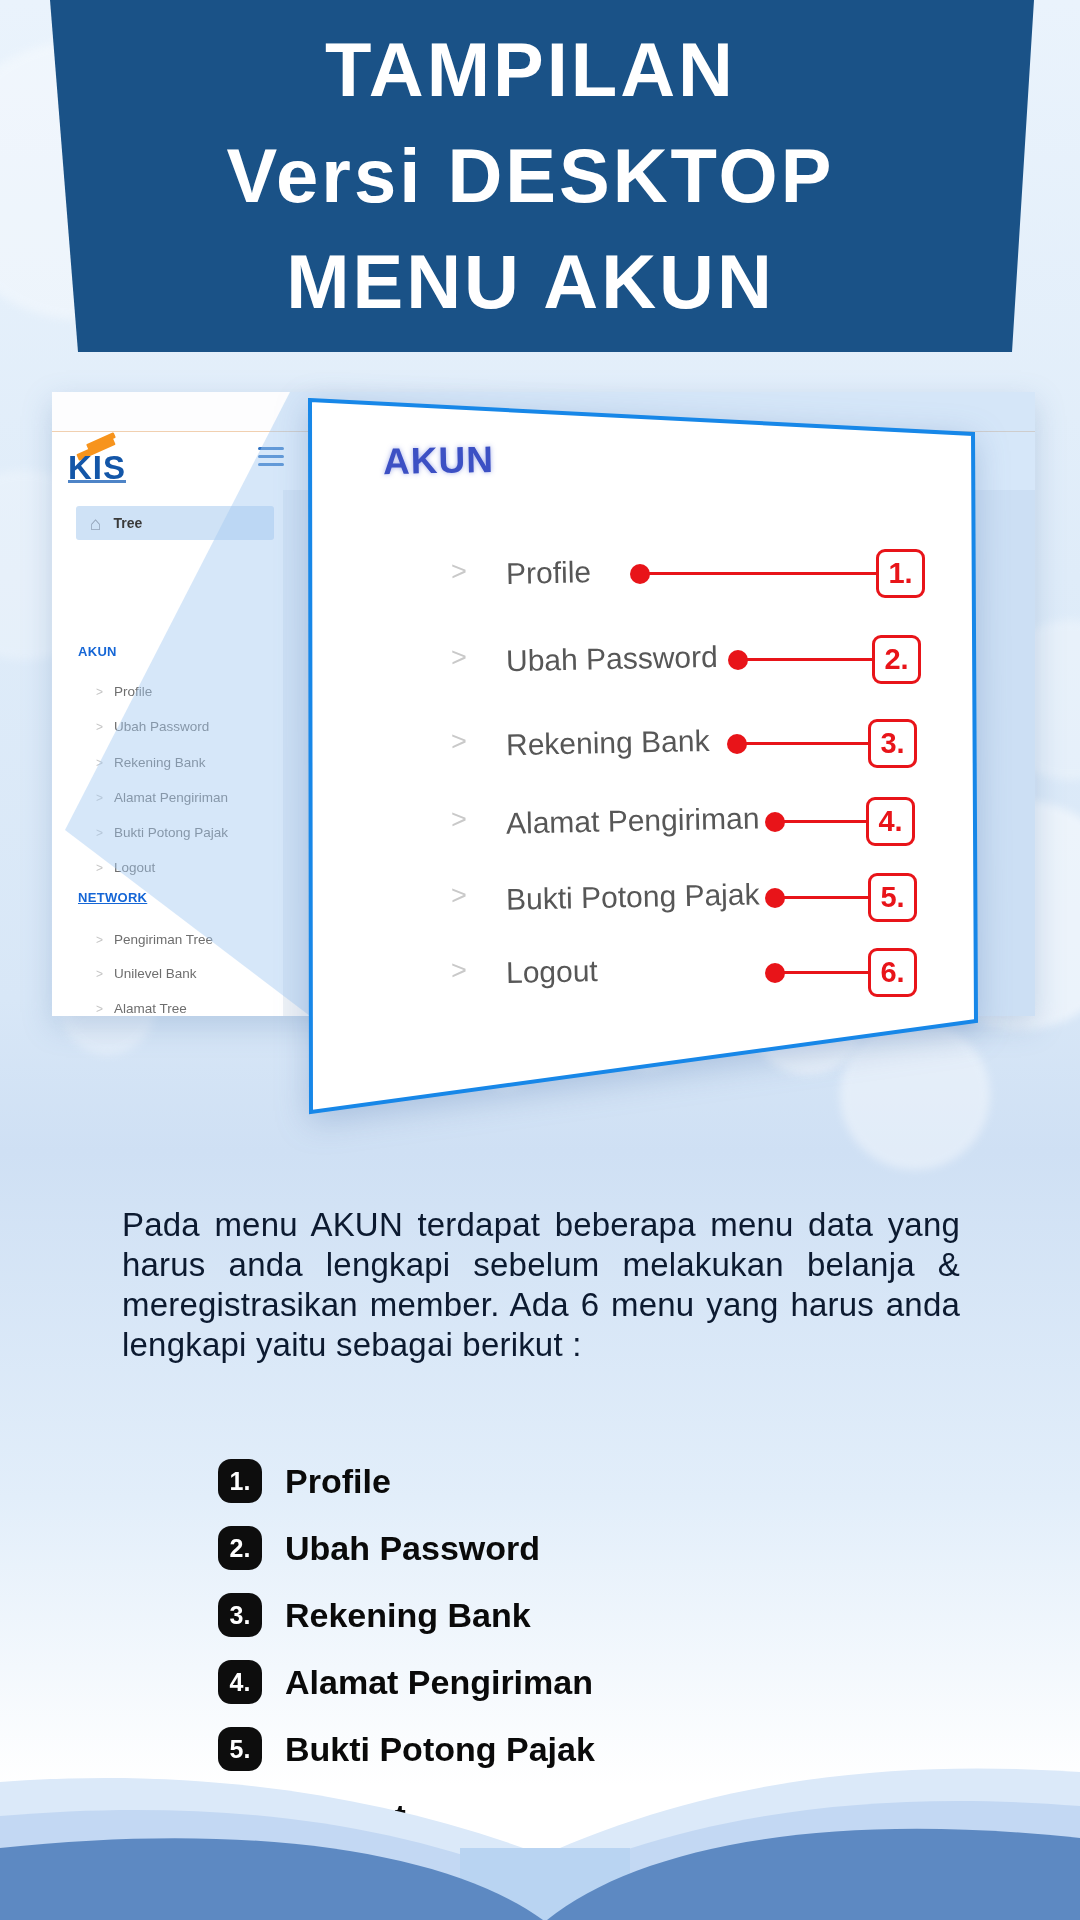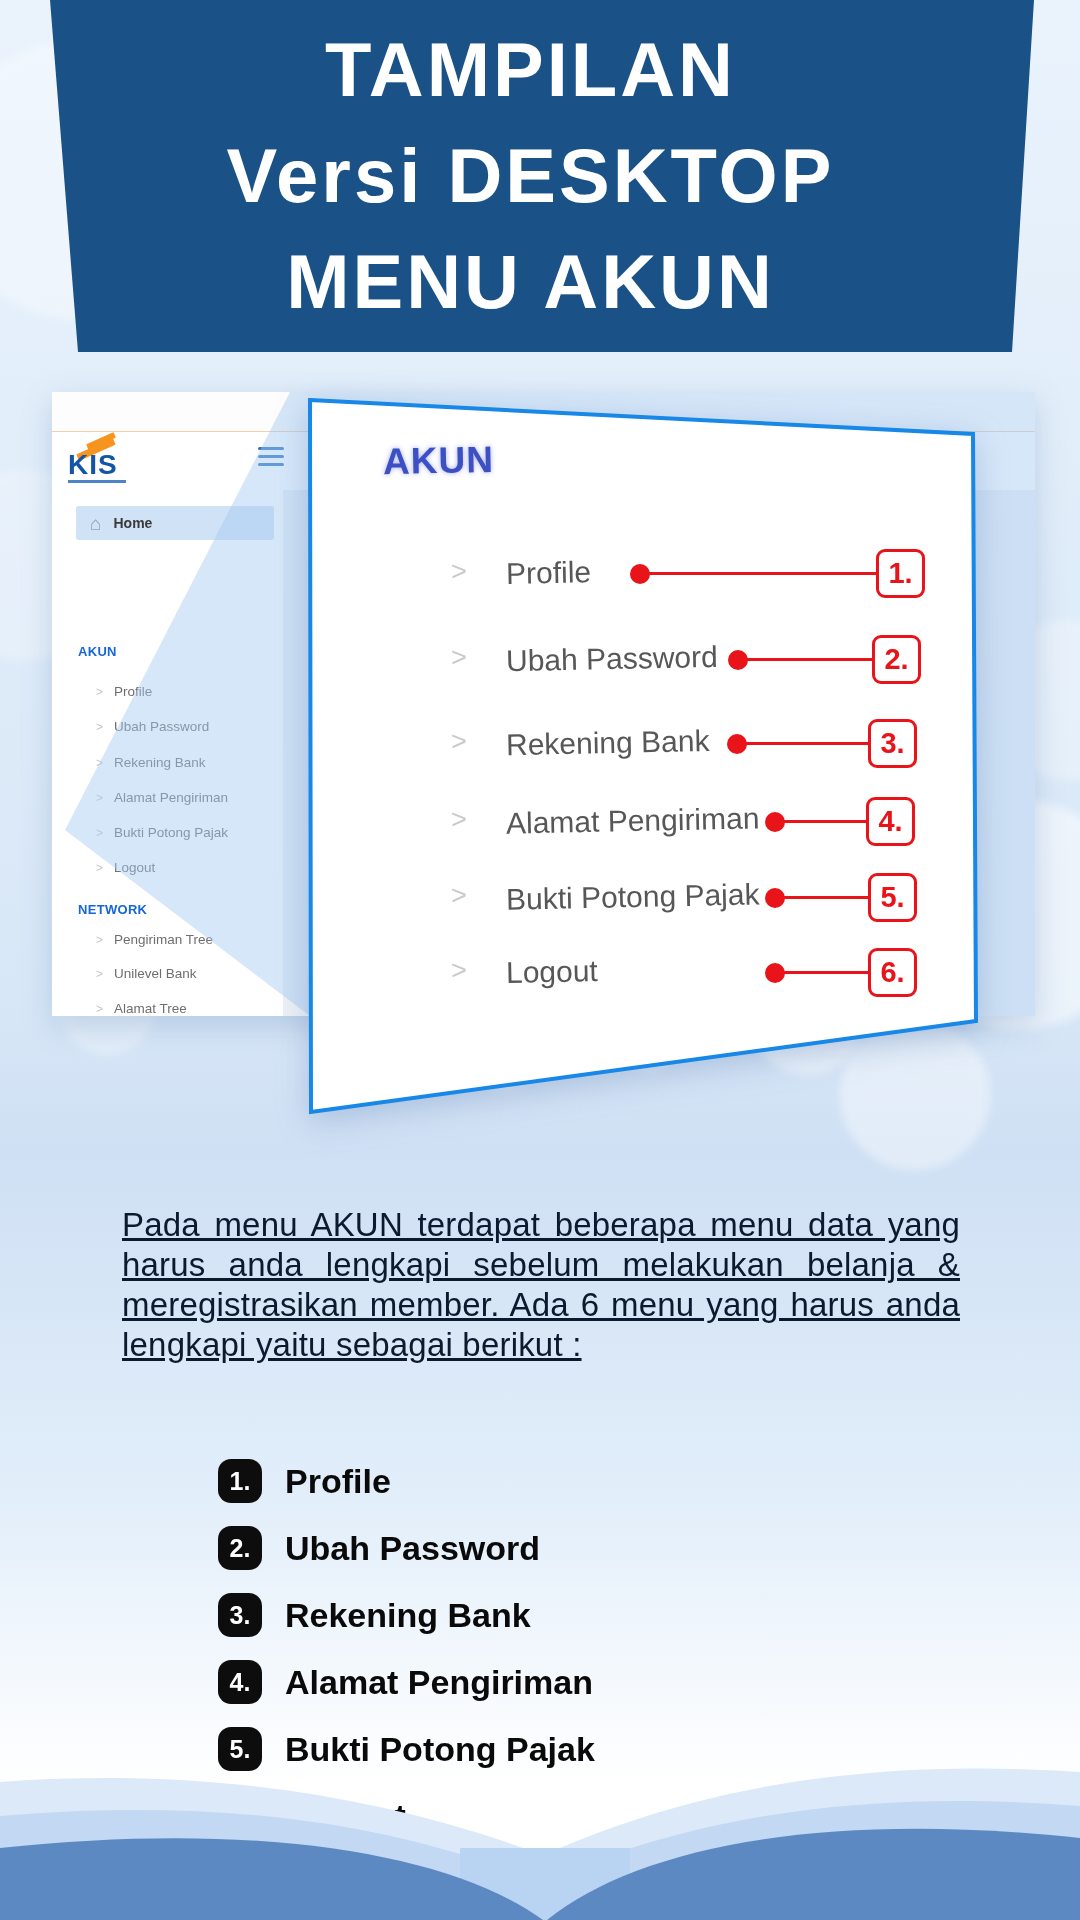--- a/index.html
+++ b/index.html
@@ -19,21 +19,21 @@
   
   .window{position:absolute;left:52px;top:392px;width:983px;height:624px;background:#ffffff;
           box-shadow:0 10px 28px rgba(90,130,180,.28);overflow:hidden;}
   .win-topstrip{position:absolute;left:0;top:0;width:100%;height:39px;background:#fdfdfe;border-bottom:1px solid #f1d0b0;}
   .navbar{position:absolute;left:0;top:40px;width:100%;height:58px;background:#ffffff;border-bottom:1px solid #ececec;}
   .content-bg{position:absolute;left:231px;top:98px;width:752px;height:526px;background:#edf1f6;}
   .sidebar{position:absolute;left:0;top:98px;width:231px;height:526px;background:#ffffff;}
 
   .logo{position:absolute;left:16px;top:4px;width:70px;height:52px;}
   .logo .stripe{position:absolute;background:#f7941d;border-radius:1px;}
-  .logo .kis{position:absolute;left:0;top:13px;font-size:28px;font-weight:700;color:#1356a8;letter-spacing:1px;}
+  .logo .kis{position:absolute;left:0;top:13px;font-size:33px;font-weight:700;color:#1356a8;letter-spacing:1px;}
   .logo .subbar{position:absolute;left:0;top:44px;width:58px;height:3px;background:#2f6fbd;opacity:.85;}
 
   .hamburger{position:absolute;left:206px;top:15px;width:26px;height:19px;cursor:pointer;}
   .hamburger i{display:block;width:26px;height:3px;background:#2f73c4;border-radius:2px;margin-bottom:5px;}
 
   .home-row{position:absolute;left:24px;top:16px;width:198px;height:34px;background:#cfe2f6;border-radius:3px;
             display:flex;align-items:center;padding-left:14px;box-sizing:border-box;gap:12px;}
   .home-ico{font-size:19px;color:#93a3b8;line-height:1;}
   .home-lbl{font-size:14px;font-weight:700;color:#3a3a3a;}
   .side-sec{position:absolute;left:26px;font-size:13px;font-weight:700;color:#1566d6;letter-spacing:.3px;}
@@ -51,21 +51,21 @@
   .co-chev{position:absolute;font-size:27px;color:#c9c9c9;transform:rotate(-1.2deg);line-height:1;}
   .co-label{position:absolute;font-size:30px;color:#575757;line-height:34px;transform:rotate(-1.2deg);white-space:nowrap;cursor:pointer;}
   .co-dot{position:absolute;width:20px;height:20px;border-radius:50%;background:#e81419;}
   .co-line{position:absolute;height:3px;background:#e81419;}
   .co-box{position:absolute;width:49px;height:49px;background:#ffffff;border:3px solid #e81419;border-radius:9px;
           box-sizing:border-box;display:flex;align-items:center;justify-content:center;
           font-size:29px;font-weight:700;color:#e81419;}
 
   
   .desc{position:absolute;left:122px;top:1172px;width:838px;font-size:33px;line-height:40px;color:#0c1a30;
-        text-align:justify;letter-spacing:.2px;text-decoration:underline;}
+        text-align:justify;letter-spacing:.2px;}
   .li-badge{position:absolute;left:218px;width:44px;height:44px;background:#0d0d0d;border-radius:13px;
             display:flex;align-items:center;justify-content:center;color:#ffffff;font-size:25px;font-weight:700;}
   .li-label{position:absolute;left:285px;font-size:34px;font-weight:700;color:#0a0a0a;line-height:40px;white-space:nowrap;}
 
   .wave-svg{position:absolute;left:0;top:1756px;}
 </style>
 </head>
 <body>
 
 <div class="stage">
@@ -105,21 +105,21 @@
 
     <div class="content-bg">
       
       
       
     </div>
 
     <div class="sidebar">
       <div class="home-row">
         <span class="home-ico">⌂</span>
-        <span class="home-lbl">Home</span>
+        <span class="home-lbl">Tree</span>
       </div>
 
       <div class="side-sec" style="top:154px;">AKUN</div>
 
       <div class="side-item" style="top:194px;">
         <span class="side-chev">&gt;</span>
         <span class="side-lbl">Profile</span>
         </div>
       <div class="side-item" style="top:229px;">
         <span class="side-chev">&gt;</span>
@@ -135,21 +135,21 @@
         </div>
       <div class="side-item" style="top:335px;">
         <span class="side-chev">&gt;</span>
         <span class="side-lbl">Bukti Potong Pajak</span>
         </div>
       <div class="side-item" style="top:370px;">
         <span class="side-chev">&gt;</span>
         <span class="side-lbl">Logout</span>
         </div>
 
-      <div class="side-sec" style="top:412px;">NETWORK</div>
+      <div class="side-sec" style="top:400px;text-decoration:underline;">NETWORK</div>
 
       <div class="side-item" style="top:442px;">
         <span class="side-chev">&gt;</span>
         <span class="side-lbl">Pengiriman Tree</span>
         </div>
       <div class="side-item" style="top:476px;">
         <span class="side-chev">&gt;</span>
         <span class="side-lbl">Unilevel Bank</span>
         </div>
       <div class="side-item" style="top:511px;">

